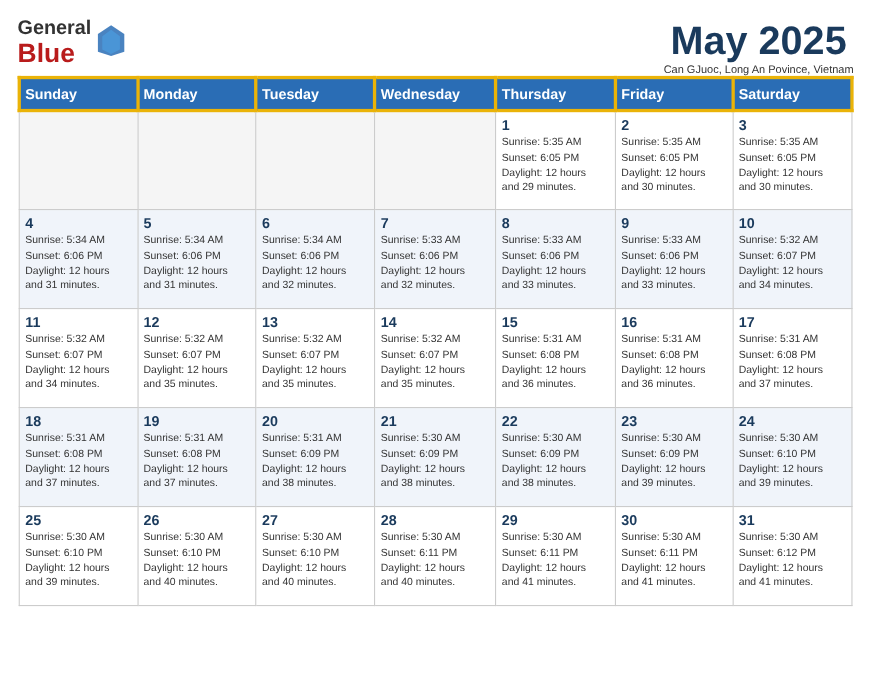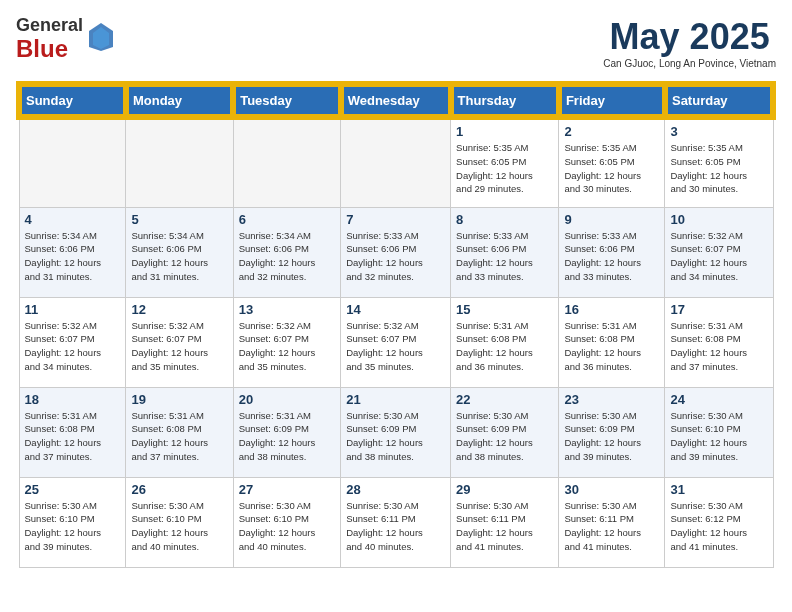--- a/index.html
+++ b/index.html
@@ -7,21 +7,21 @@
       font-family: Arial, sans-serif;
       background: #fff;
       width: 792px;
       min-height: 612px;
       padding: 16px;
     }
     .header {
       display: flex;
       justify-content: space-between;
       align-items: flex-start;
-      margin-bottom: 12px;
+      margin-bottom: 0;
     }
     .logo {
       display: flex;
       align-items: center;
     }
     .logo-text {
       display: flex;
       flex-direction: column;
       line-height: 1.1;
     }
@@ -53,21 +53,21 @@
     .calendar {
       width: 100%;
       border-collapse: collapse;
     }
     .calendar th {
       background-color: #2a6db5;
       color: #fff;
       padding: 6px 4px;
       font-size: 13px;
       text-align: left;
-      border: 6px solid #eab308;
+      border: 3px solid #eab308;
     }
     .calendar td {
       border: 1px solid #ccc;
       vertical-align: top;
       padding: 4px 5px;
       font-size: 10px;
       color: #333;
       background: #fff;
       width: 113px;
       height: 90px;

